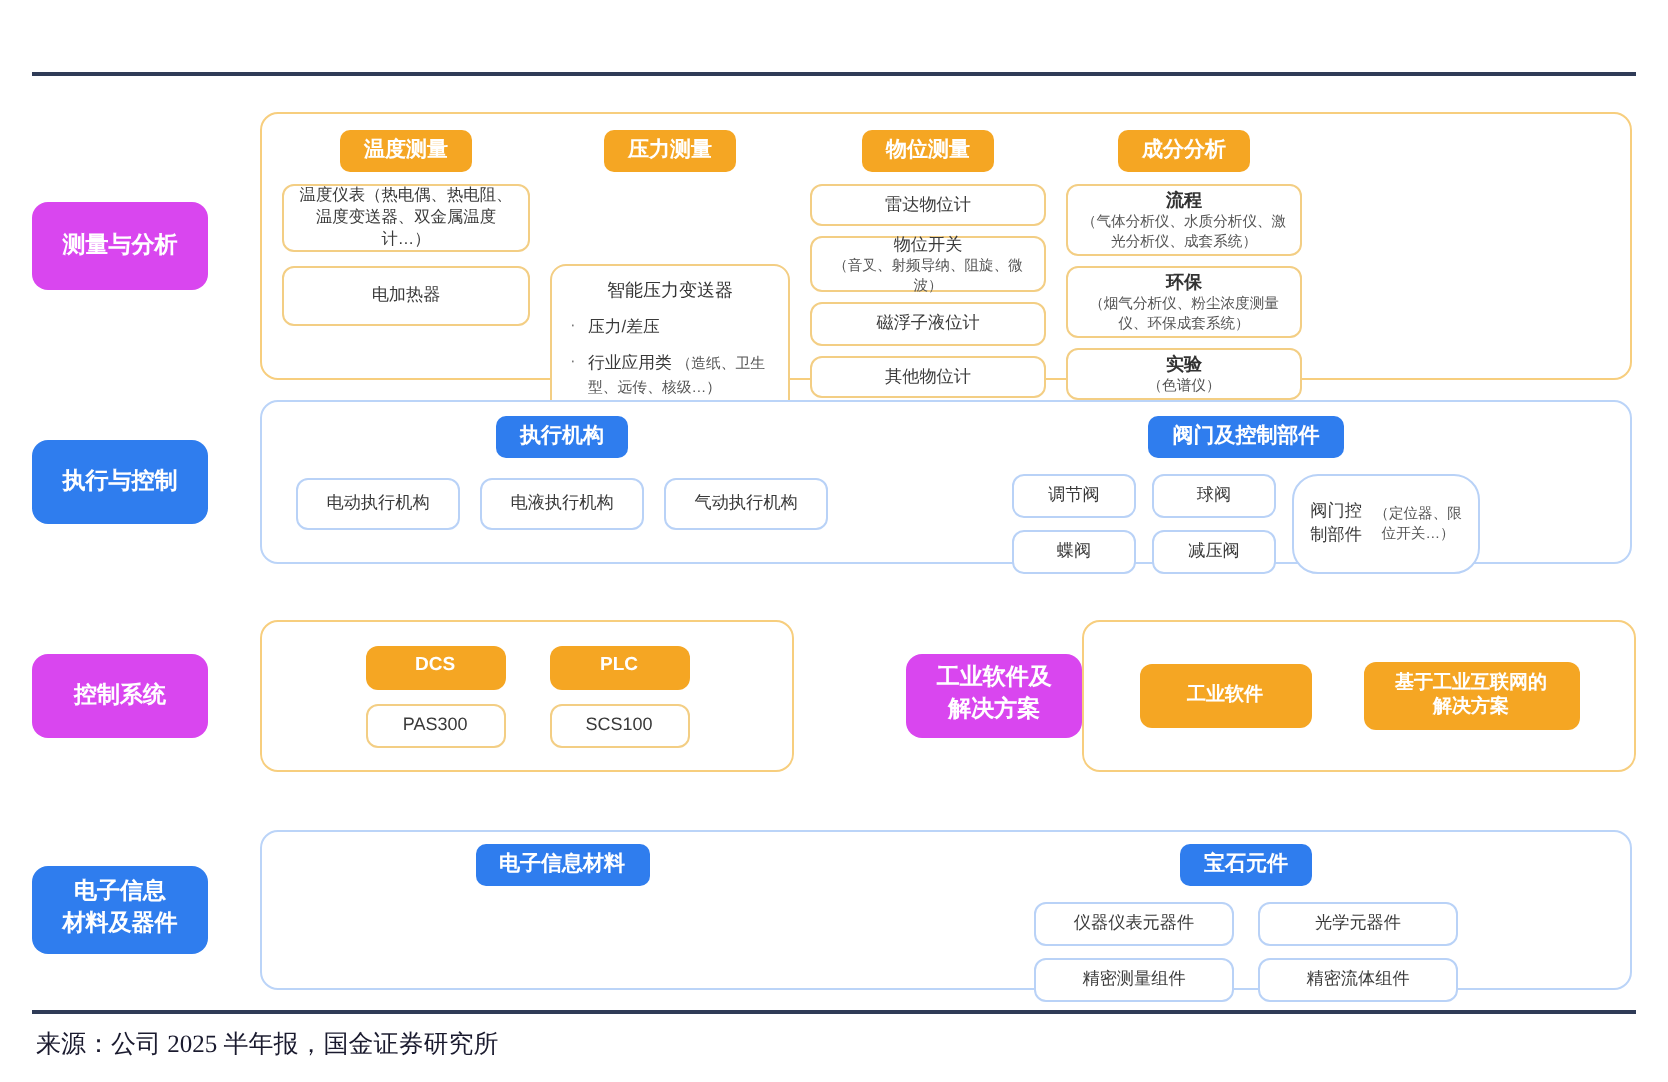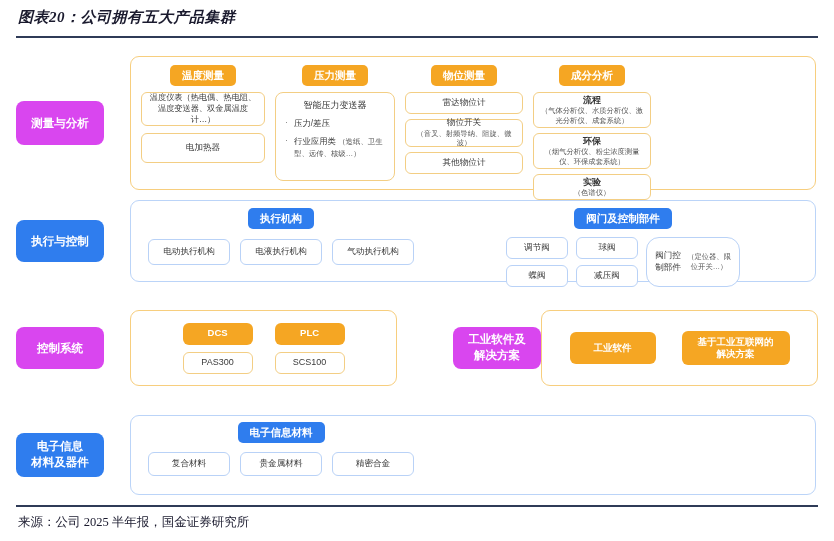--- a/index.html
+++ b/index.html
@@ -90,21 +90,21 @@
 
   .c-temp{width:124px;}
   .c-temp .box{width:124px;}
   .c-temp .b1{height:34px;margin-bottom:7px;font-size:8.2px;padding:3px 4px;}
   .c-temp .b2{height:30px;}
 
   .c-pres{width:120px;}
   .c-pres .pbox{
     width:120px;height:105px;box-sizing:border-box;background:#fff;
     border:1px solid #F3CE84;border-radius:8px;padding:6px 7px;
-    font-size:8.4px;color:#3a3a3a;line-height:1.5;text-align:left;
+    font-size:8.4px;color:#3a3a3a;line-height:1.5;text-align:left;margin-top:40px;
   }
   .c-pres .ptitle{text-align:center;font-size:9px;color:#333;margin-bottom:5px;}
   .c-pres ul{margin:0;padding-left:11px;list-style:none;}
   .c-pres li{position:relative;margin-bottom:5px;}
   .c-pres li:before{content:"·";position:absolute;left:-9px;top:-1px;color:#777;}
   .c-pres .tiny{font-size:7.4px;color:#555;}
 
   .c-flow{width:150px;}
   .flow-grid{display:grid;grid-template-columns:72px 72px;gap:4px 6px;}
   .flow-grid .box{height:18px;font-size:8px;}
@@ -159,21 +159,20 @@
   .r4a .trio{display:flex;gap:10px;margin-top:9px;}
   .r4a .trio .box{width:82px;height:24px;}
   .gem-grid{display:grid;grid-template-columns:100px 100px;gap:6px 12px;margin-top:8px;}
   .gem-grid .box{height:22px;}
 </style>
 </head>
 <body>
 
 <div class="page">
 
-  <div class="title">图表20：公司拥有五大产品集群</div>
   <div class="title-rule"></div>
 
   <div class="row" id="row1">
     <div class="row-label orange">测量与分析</div>
     <div class="group orange" id="g1">
       <div class="cols">
 
         <div class="col c-temp">
           <div class="pill orange">温度测量</div>
           <div class="box orange b1">温度仪表（热电偶、热电阻、温度变送器、双金属温度计…）</div>
@@ -197,20 +196,21 @@
         </div>
 
 
         <div class="col c-level">
           <div class="pill orange">物位测量</div>
           <div class="box orange l1">雷达物位计</div>
           <div class="box orange l2" style="flex-direction:column">
             <span>物位开关</span>
             <span class="sub">（音叉、射频导纳、阻旋、微波）</span>
           </div>
+          <div class="box orange l3">磁浮子液位计</div>
           <div class="box orange l4">其他物位计</div>
         </div>
 
         <div class="col c-comp">
           <div class="pill orange">成分分析</div>
           <div class="box orange m1">
             <span class="hd">流程</span>
             <span class="sub">（气体分析仪、水质分析仪、激光分析仪、成套系统）</span>
           </div>
           <div class="box orange m2">
@@ -288,24 +288,28 @@
 
   <div class="row" id="row4">
     <div class="row-label blue" style="flex-direction:column;line-height:1.35;">
       <span>电子信息</span>
       <span>材料及器件</span>
     </div>
     <div class="group blue" id="g5">
       <div class="r4in">
         <div class="r4a">
           <div class="pill blue">电子信息材料</div>
-          <div class="trio">
-            <div class="box blue">复合材料</div>
-            <div class="box blue">贵金属材料</div>
-            <div class="box blue">精密合金</div>
+        </div>
+        <div class="r4b">
+          <div class="pill blue">宝石元件</div>
+          <div class="gem-grid">
+            <div class="box blue">仪器仪表元器件</div>
+            <div class="box blue">光学元器件</div>
+            <div class="box blue">精密测量组件</div>
+            <div class="box blue">精密流体组件</div>
           </div>
         </div>
       </div>
     </div>
   </div>
 
   <div class="footer-rule"></div>
   <div class="footer">来源：公司 2025 半年报，国金证券研究所</div>
 
 </div>

